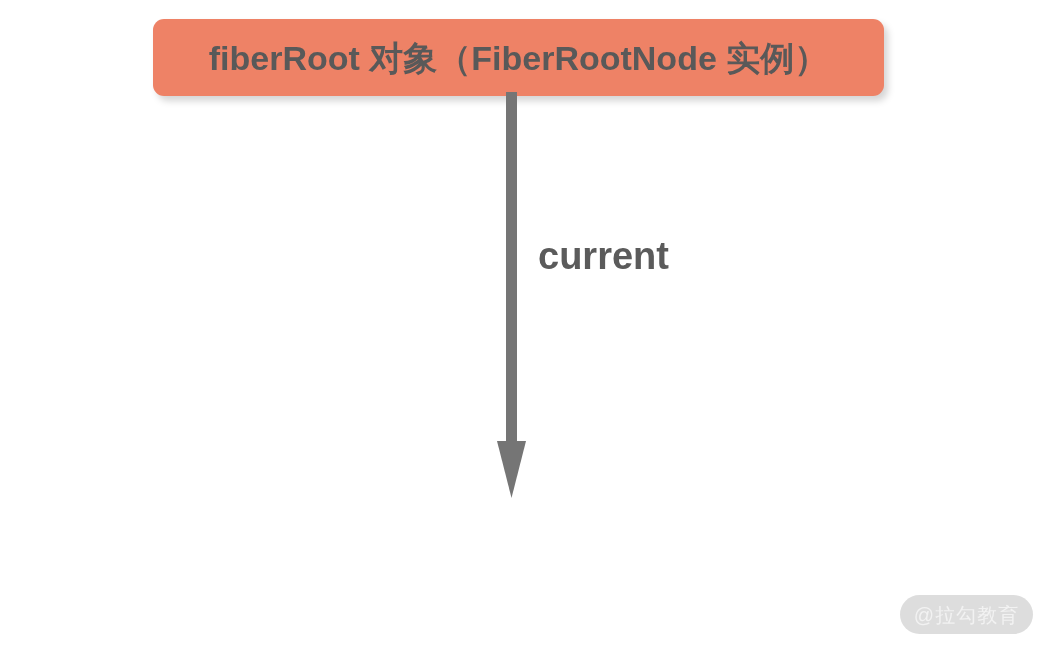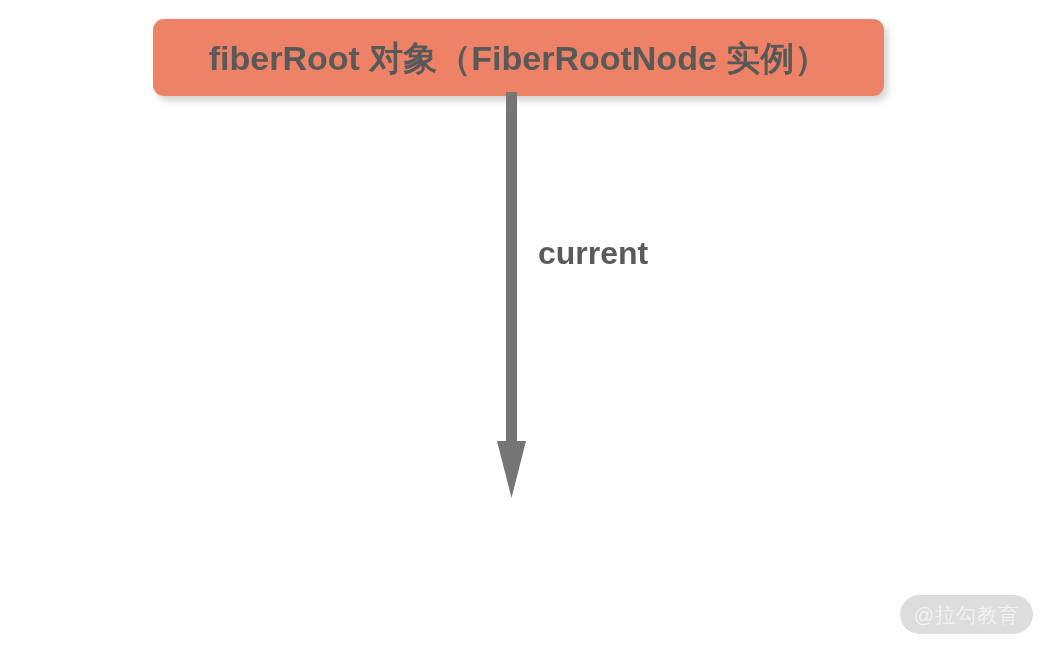--- a/index.html
+++ b/index.html
@@ -63,21 +63,21 @@
     height: 410px;
   }
 
   
   #label-current {
     position: absolute;
     left: 538px;
     top: 236px;
     color: #5b5b5b;
     font-weight: bold;
-    font-size: 32px;
+    font-size: 38px;
     line-height: 1.1;
     white-space: nowrap;
   }
 
   
   #watermark {
     position: absolute;
     left: 900px;
     top: 595px;
     width: 133px;

